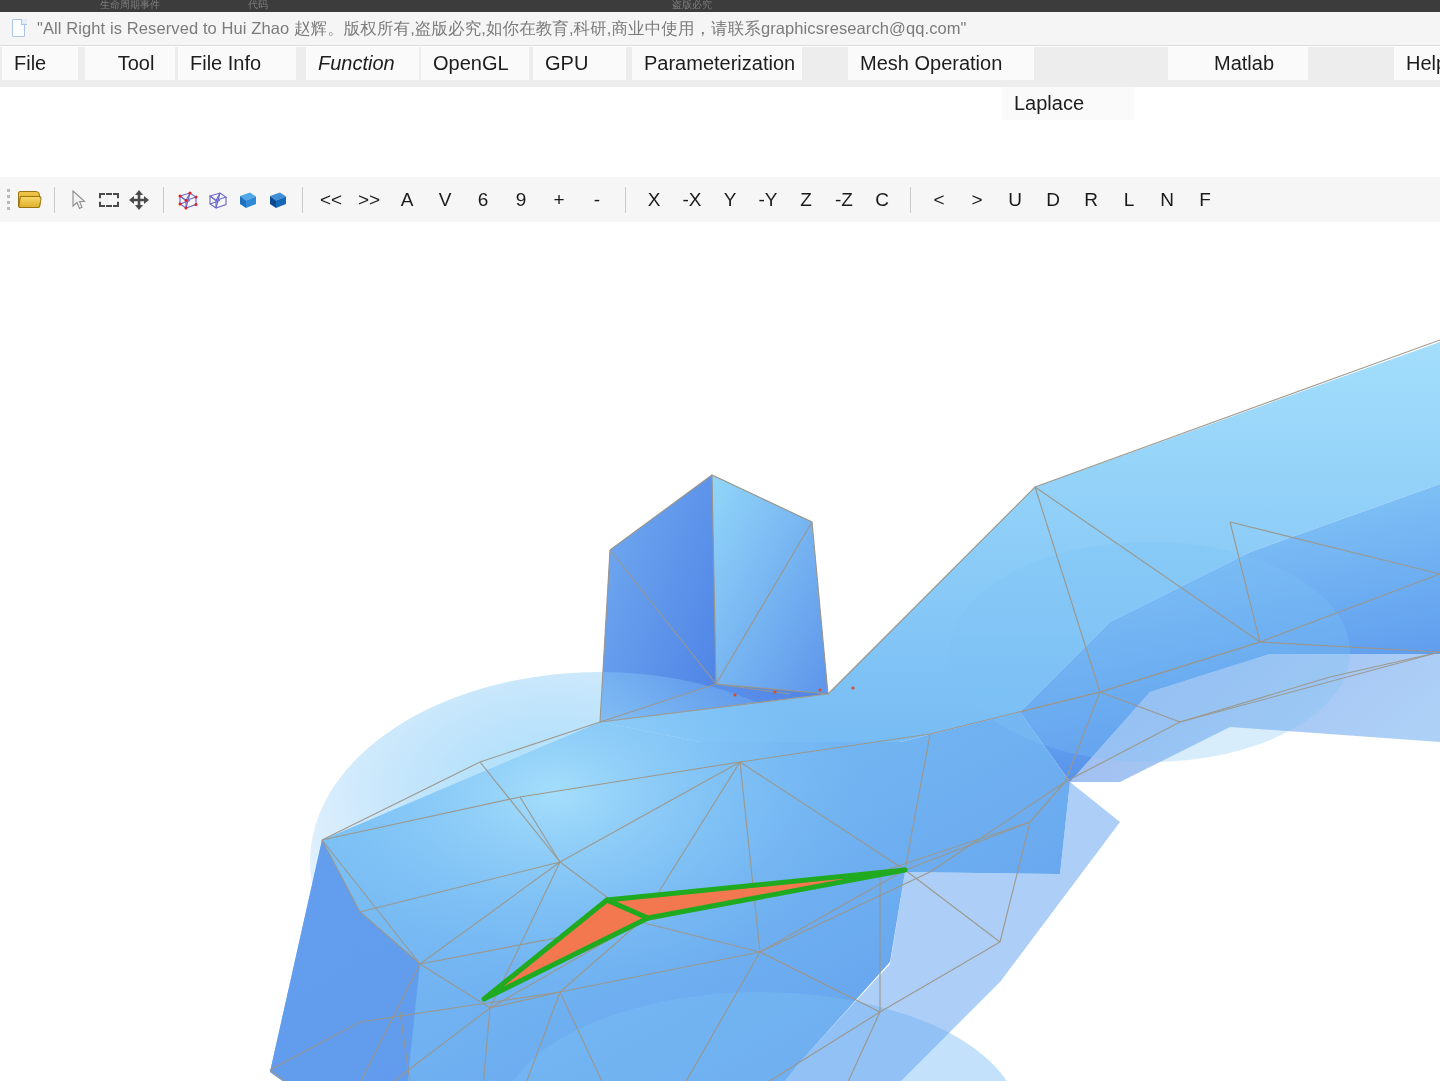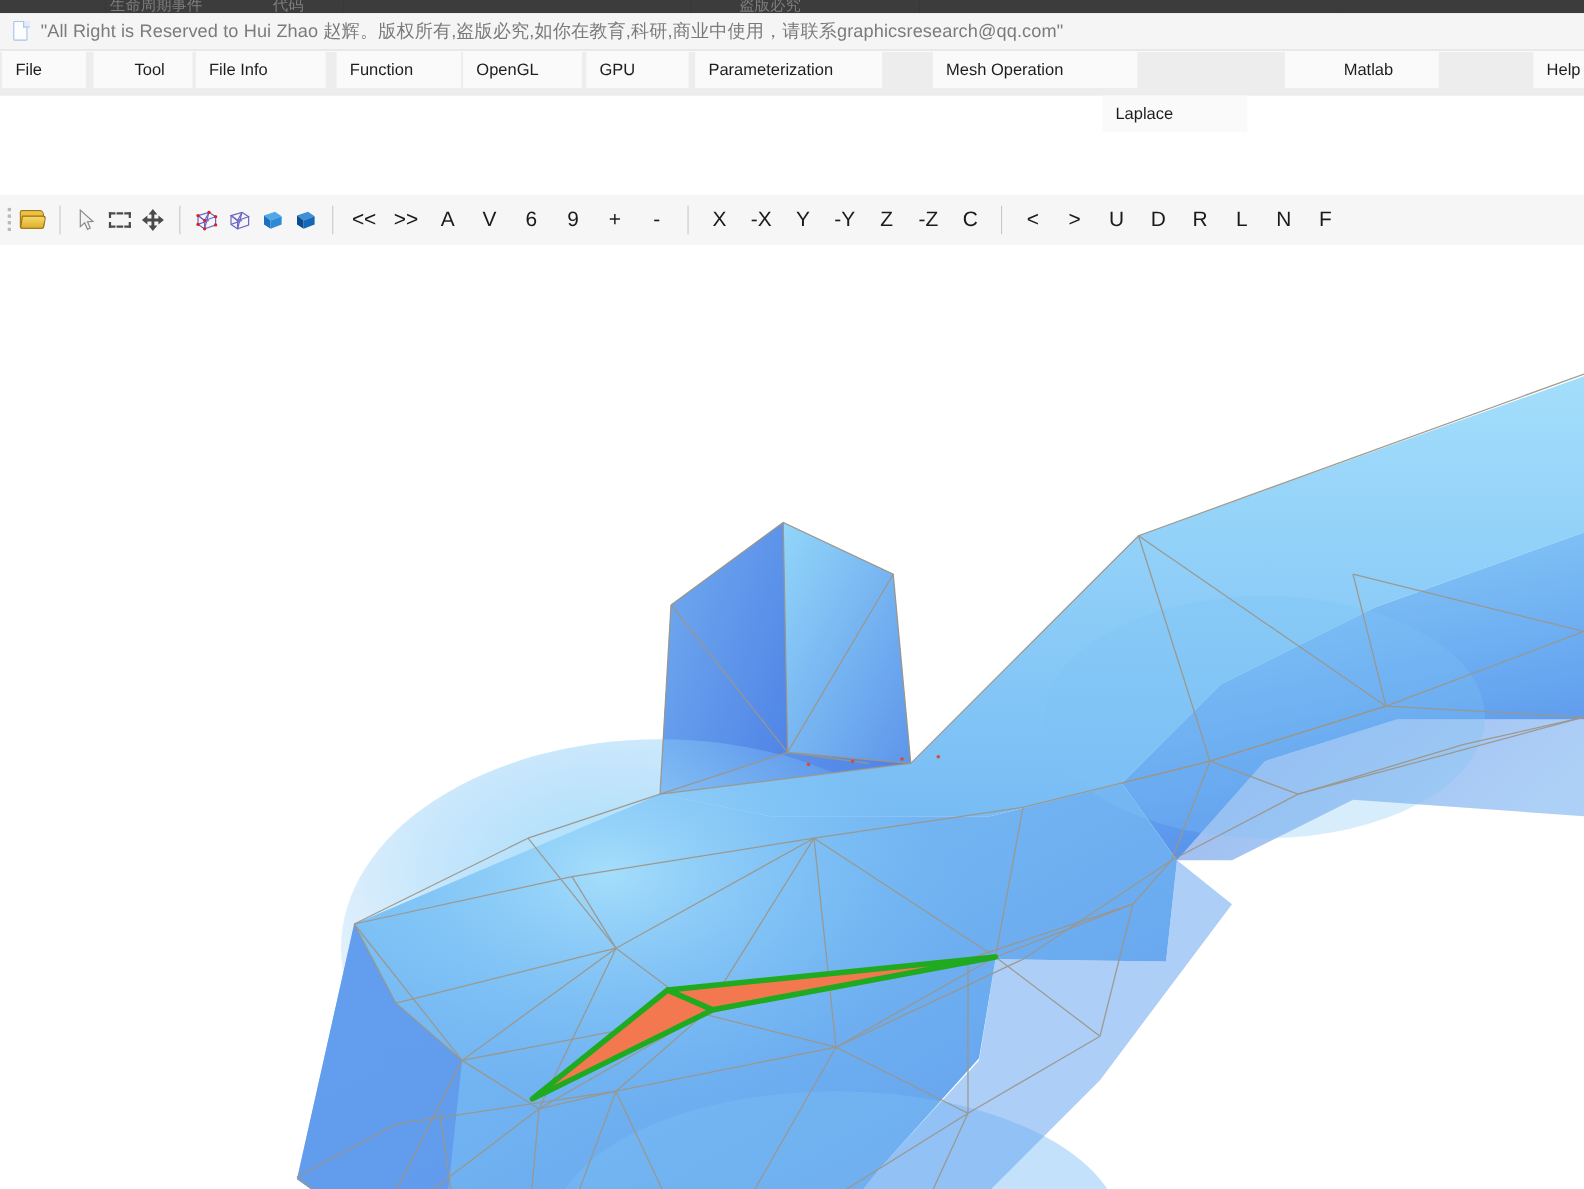--- a/index.html
+++ b/index.html
@@ -32,21 +32,21 @@
   .bg-strip .bg-tab {
     position: absolute;
     top: 0;
     height: 12px;
     background: #3c3c3c;
     border-right: 1px solid #2a2a2a;
   }
   .bg-strip .bg-txt {
     position: absolute;
     top: -1px;
-    font-size: 14px;
+    font-size: 10px;
     color: #7d7d7d;
     white-space: nowrap;
     line-height: 12px;
     font-family: "DejaVu Sans", sans-serif;
   }
 
   
   .titlebar {
     position: absolute;
     left: 0; top: 12px;
@@ -99,21 +99,21 @@
   }
   .menurow.r1 { top: 47px; height: 40px; }
   .menurow.r2 { top: 87px; height: 45px; }
 
   .menu-item {
     position: absolute;
     top: 0;
     height: 33px;
     background: #fafafa;
     color: #1d1d1d;
-    font-size: 15px;
+    font-size: 20px;
     line-height: 33px;
     text-align: left;
     padding-left: 12px;
     box-sizing: border-box;
     white-space: nowrap;
     overflow: hidden;
     font-family: "Liberation Sans", sans-serif;
     cursor: default;
   }
   .menu-item.r2 {
@@ -238,21 +238,21 @@
       <div class="page"></div>
       <div class="fold"></div>
     </div>
     <div class="title-text">"All Right is Reserved to Hui Zhao 赵辉。版权所有,盗版必究,如你在教育,科研,商业中使用，请联系graphicsresearch@qq.com"</div>
   </div>
 
   <div class="menurow r1">
     <div class="menu-item" style="left:2px;width:76px;">File</div>
     <div class="menu-item" style="left:85px;width:90px;text-align:center;">Tool</div>
     <div class="menu-item" style="left:178px;width:118px;">File Info</div>
-    <div class="menu-item" style="left:306px;width:113px;">Function</div>
+    <div class="menu-item" style="left:306px;width:113px;font-style:italic;">Function</div>
     <div class="menu-item" style="left:421px;width:108px;">OpenGL</div>
     <div class="menu-item" style="left:533px;width:93px;">GPU</div>
     <div class="menu-item" style="left:632px;width:170px;">Parameterization</div>
     <div class="menu-item" style="left:848px;width:186px;">Mesh Operation</div>
     <div class="menu-item" style="left:1002px;width:132px;margin-top:40px;">Laplace</div>
     <div class="menu-item" style="left:1168px;width:140px;text-align:center;">Matlab</div>
     <div class="menu-item" style="left:1394px;width:76px;">Help</div>
   </div>
 
 

